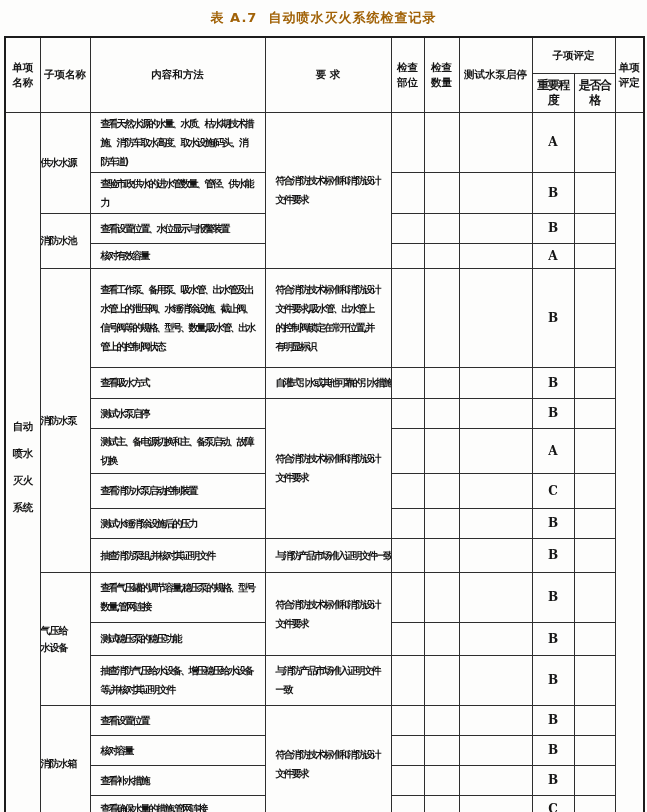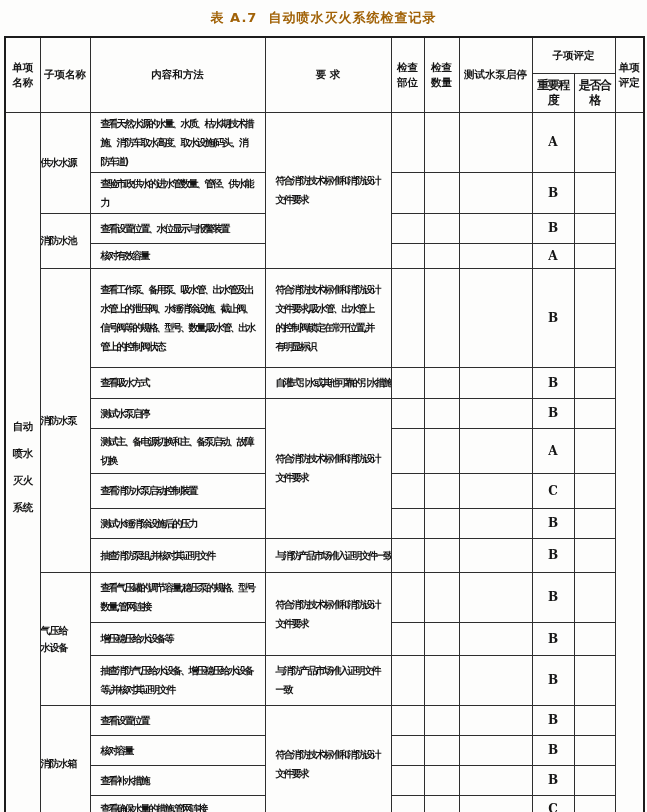--- a/index.html
+++ b/index.html
@@ -224,21 +224,21 @@
 水设备</td>
       <td class="c">查看气压罐的调节容量,稳压泵的规格、型号数量,管网连接</td>
       <td class="req" rowspan="2">符合消防技术标准和消防设计文件要求</td>
       <td class="blank"></td>
       <td class="blank"></td>
       <td class="blank"></td>
       <td class="grade">B</td>
       <td class="blank"></td>
     </tr>
     <tr style="height:33px">
-      <td class="c">增压稳压给水设备等</td>
+      <td class="c">测试稳压泵的稳压功能</td>
       <td class="blank"></td>
       <td class="blank"></td>
       <td class="blank"></td>
       <td class="grade">B</td>
       <td class="blank"></td>
     </tr>
     <tr style="height:50px">
       <td class="c">抽查消防气压给水设备、增压稳压给水设备等,并核对其证明文件</td>
       <td class="req">与消防产品市场准入证明文件一致</td>
       <td class="blank"></td>

